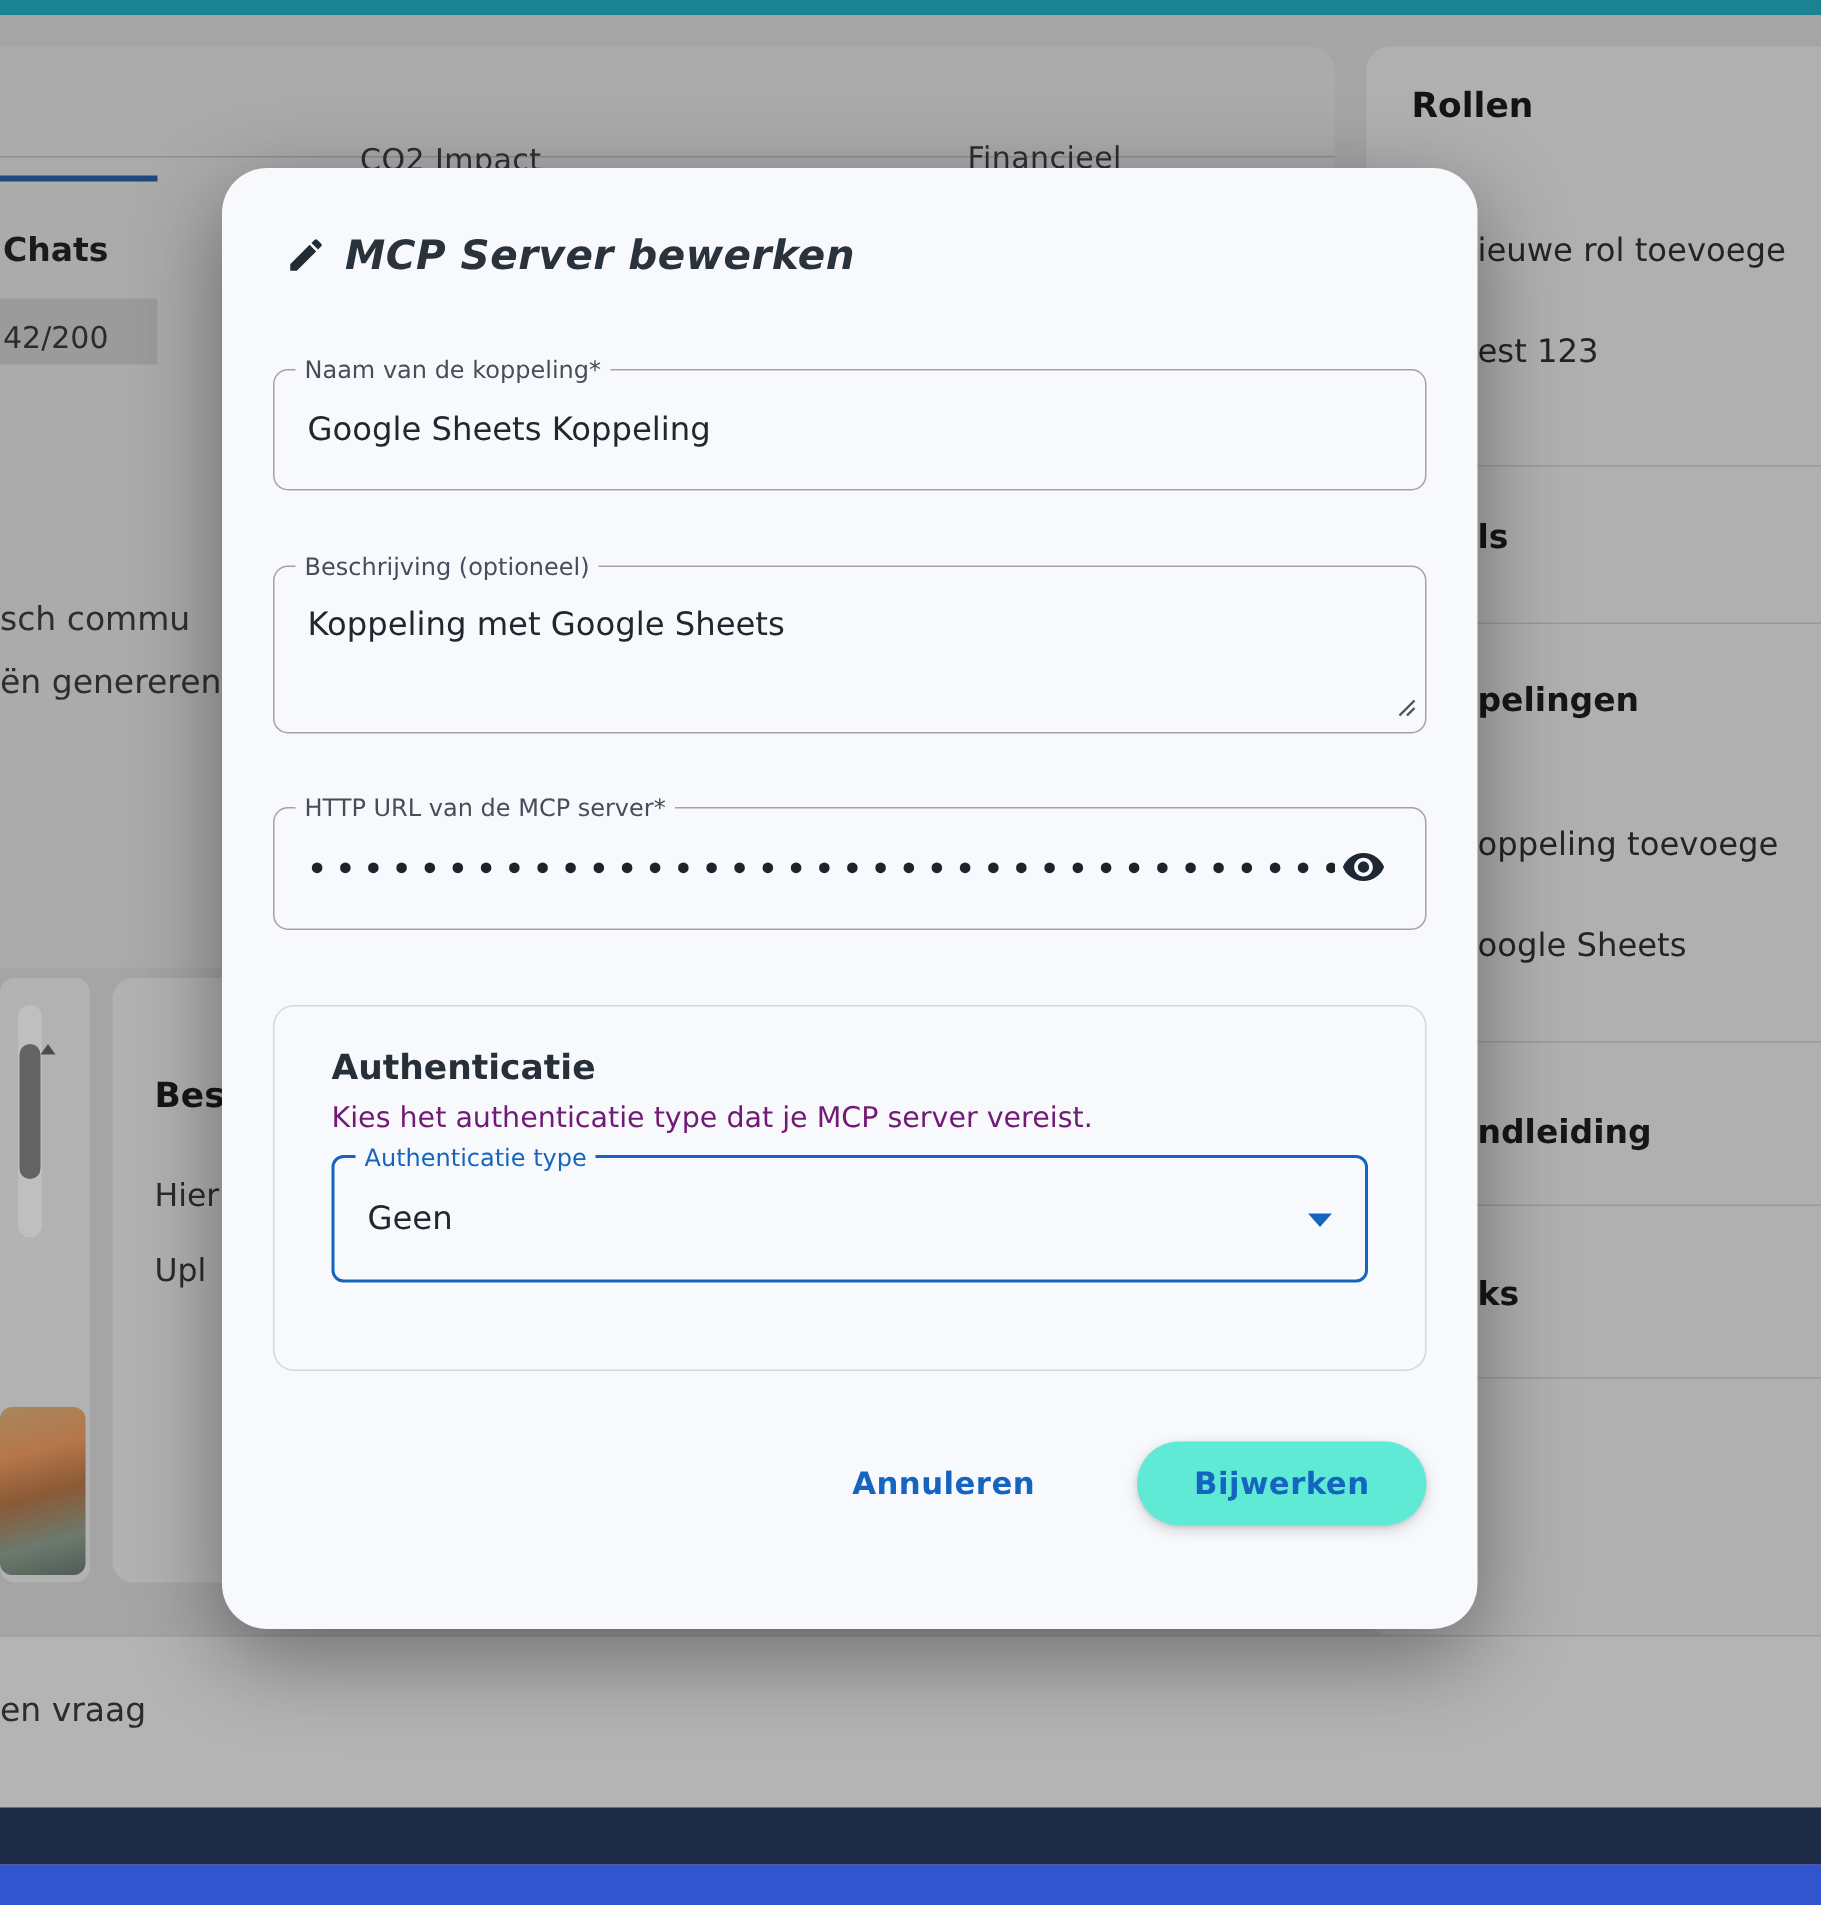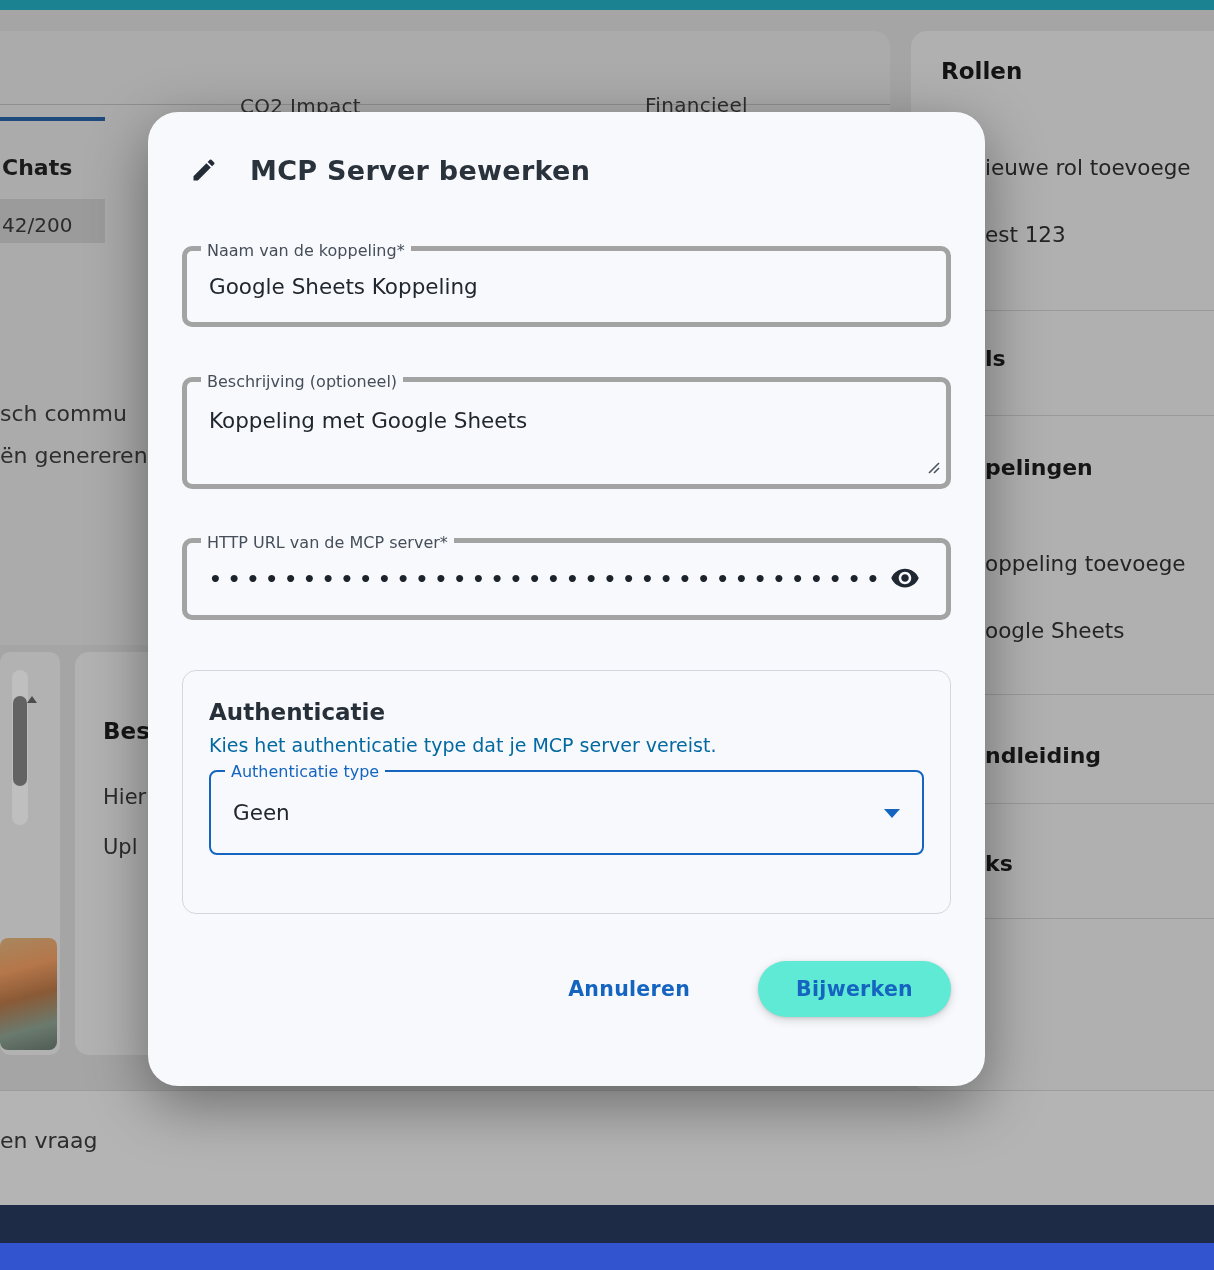--- a/index.html
+++ b/index.html
@@ -52,41 +52,41 @@
   .bottom-band { left: 0; top: 1090px; width: 1214px; height: 115px; background: #b4b4b4;
     border-top: 1px solid #9c9c9c; box-sizing: border-box; }
   .bottom-input-frag { left: 0; top: 37px; font-size: 22px; color: #2c2c2c; }
   .navy-bar { left: 0; top: 1205px; width: 1214px; height: 38px; background: #1e2b47; }
   .blue-bar { left: 0; top: 1243px; width: 1214px; height: 27px; background: #3354cf; }
 
   
   .modal { left: 148px; top: 112px; width: 837px; height: 974px; background: #f8f9fd;
     border-radius: 30px; box-shadow: 0 18px 60px rgba(0,0,0,0.40);
     padding: 38px 34px 27px 34px; box-sizing: border-box; }
-  .modal-title-row { display: flex; align-items: center; gap: 32px; height: 40px; margin-left: 8px; }
+  .modal-title-row { display: flex; align-items: center; gap: 12px; height: 40px; margin-left: 8px; font-style: italic; }
   .modal-title { font-size: 27px; font-weight: 600; color: #2a323c; letter-spacing: 0.3px; }
   .edit-icon svg { display: block; }
 
-  .field { position: relative; border: 5px solid #a3a3a3; border-radius: 10px; box-sizing: border-box; }
+  .field { position: relative; border: 1px solid #a3a3a3; border-radius: 10px; box-sizing: border-box; }
   .field-label { position: absolute; top: -10px; left: 14px; background: #f8f9fd; padding: 0 6px;
     font-size: 16px; color: #454e59; white-space: nowrap; }
   .field-value { font-size: 21.5px; color: #21272e; }
 
   .field-name { height: 81px; margin-top: 56px; display: flex; align-items: center; padding: 0 22px; }
   .field-desc { height: 112px; margin-top: 50px; padding: 26px 22px; }
   .resize-handle { position: absolute; right: 6px; bottom: 6px; }
   .field-url { height: 82px; margin-top: 49px; display: flex; align-items: center; padding: 0 22px; }
   .masked { flex: 1; font-size: 20px; font-weight: bold; letter-spacing: 6px; color: #1c232b;
     white-space: nowrap; overflow: hidden; }
   .eye-btn { background: none; border: none; padding: 4px; cursor: pointer; display: flex; }
 
   .auth-box { margin-top: 50px; height: 244px; border: 1px solid #d3d7dd; border-radius: 14px;
-    padding: 28px 26px; box-sizing: border-box; }
+    padding: 28px 38px; box-sizing: border-box; }
   .auth-title { font-size: 23px; font-weight: bold; color: #272f38; }
-  .auth-desc { font-size: 19px; color: #0369a1; margin-top: 9px; }
+  .auth-desc { font-size: 19px; color: #701a75; margin-top: 9px; }
   .auth-select { position: relative; margin-top: 14px; height: 85px; border: 2px solid #1565c0;
     border-radius: 8px; display: flex; align-items: center; padding: 0 22px; box-sizing: border-box;
     cursor: pointer; }
   .auth-select .field-label { color: #1565c0; top: -10px; left: 14px; }
   .caret { position: absolute; right: 22px; top: 50%; margin-top: -4px; width: 0; height: 0;
     border-left: 8px solid transparent; border-right: 8px solid transparent; border-top: 9px solid #1565c0; }
 
   .btn-row { margin-top: 47px; display: flex; justify-content: flex-end; align-items: center; gap: 62px; }
   .btn-text { background: none; border: none; color: #1565c0; font-size: 20.5px; font-weight: 600;
     font-family: inherit; cursor: pointer; letter-spacing: 0.3px; }

